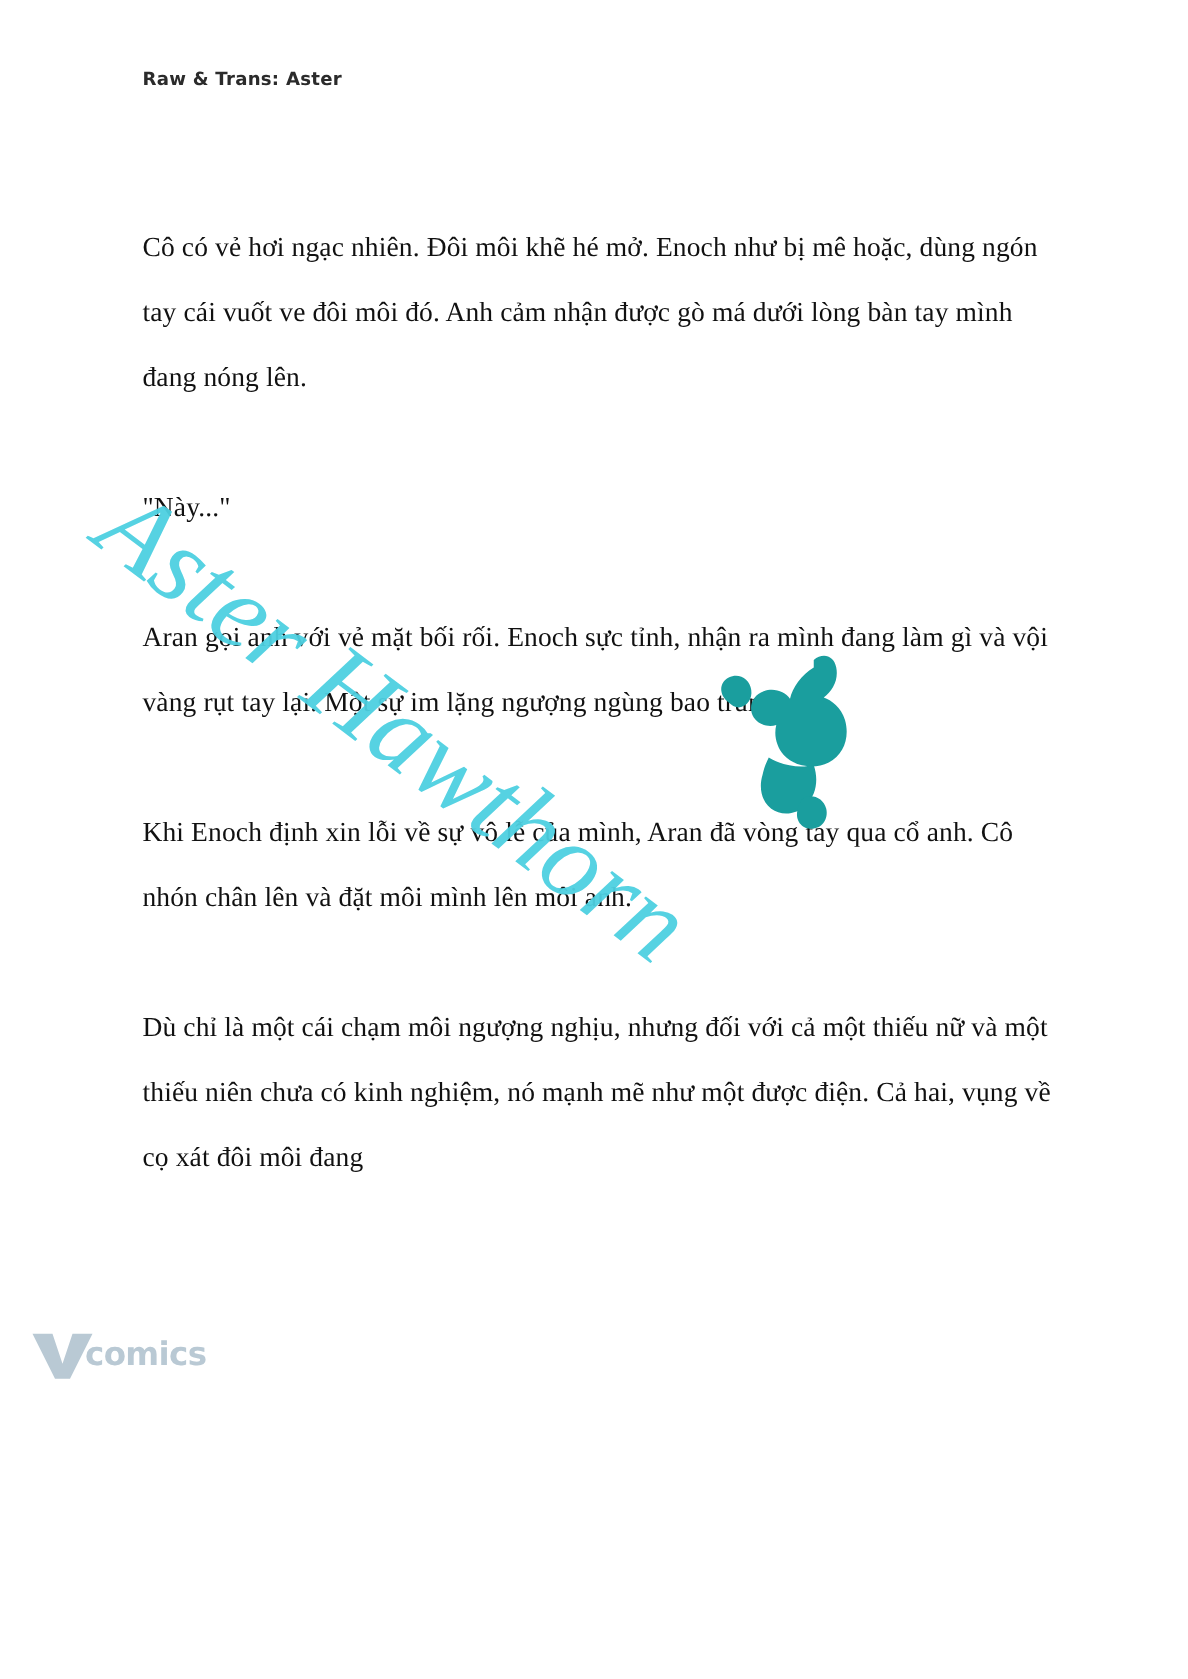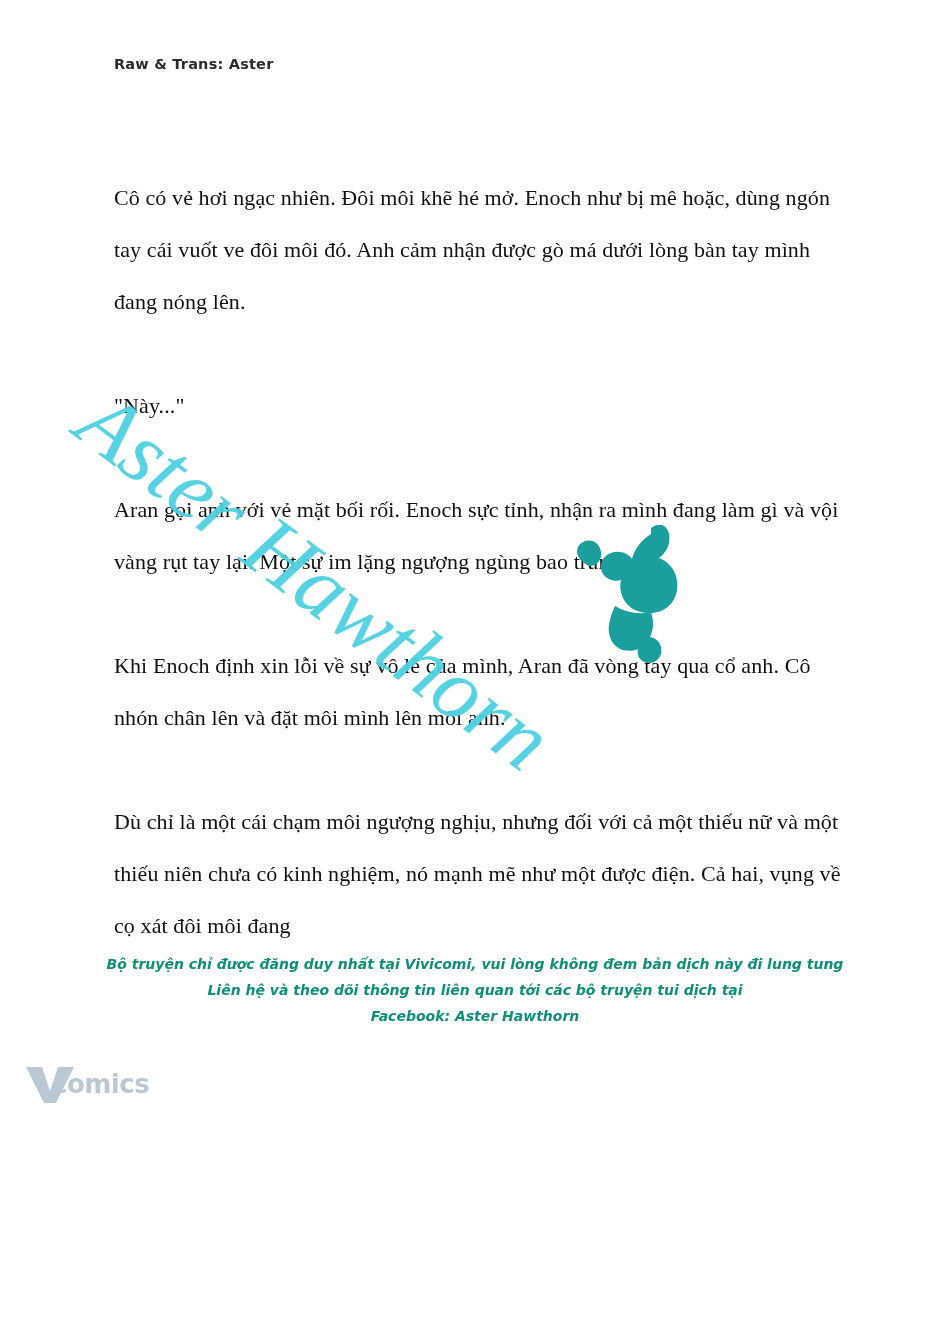--- a/index.html
+++ b/index.html
@@ -100,21 +100,21 @@
 
   .logo {
     position: absolute;
     left: 22px;
     bottom: 18px;
     width: 160px;
     height: 46px;
   }
   .logo-text {
     position: absolute;
-    left: 30px;
+    left: 46px;
     top: 8px;
     font-family: "DejaVu Sans", sans-serif;
     font-size: 26px;
     font-weight: bold;
     color: #b9c9d4;
     letter-spacing: -0.5px;
   }
 </style>
 </head>
 <body>
@@ -137,25 +137,20 @@
 
   <svg class="watermark-figure" viewBox="0 0 150 145">
     <g fill="#1a9e9e">
       <path d="M96 8 C103 2 112 4 114 14 C116 24 111 33 104 38 C110 40 118 46 121 56 C125 70 120 84 108 90 C96 96 80 93 72 84 C66 77 64 68 66 60 C60 62 52 60 48 54 C43 46 47 36 56 33 C64 30 73 33 77 39 C79 30 86 20 96 14 Z"></path>
       <path d="M60 86 C70 92 84 95 96 92 C100 104 98 116 90 124 C82 132 70 133 62 127 C54 121 52 110 55 100 C56 95 58 90 60 86 Z"></path>
       <path d="M88 118 C96 115 104 119 106 127 C108 136 102 143 94 143 C86 143 81 136 83 128 C84 123 86 120 88 118 Z"></path>
       <path d="M28 42 C20 36 20 26 28 22 C36 18 45 23 46 32 C47 39 43 45 36 46 C33 46 30 44 28 42 Z"></path>
     </g>
   </svg>
 
-  <div class="footer">
-    <div>Bộ truyện chỉ được đăng duy nhất tại Vivicomi, vui lòng không đem bản dịch này đi lung tung</div>
-    <div>Liên hệ và theo dõi thông tin liên quan tới các bộ truyện tui dịch tại</div>
-    <div>Facebook: Aster Hawthorn</div>
-  </div>
 
   <div class="logo">
     <svg width="56" height="46" viewBox="0 0 56 46">
       <path d="M4 6 L20 6 L28 30 L36 6 L52 6 L34 42 L22 42 Z" fill="#b9c9d4"></path>
     </svg>
     <div class="logo-text">comics</div>
   </div>
 
 </div>
 

